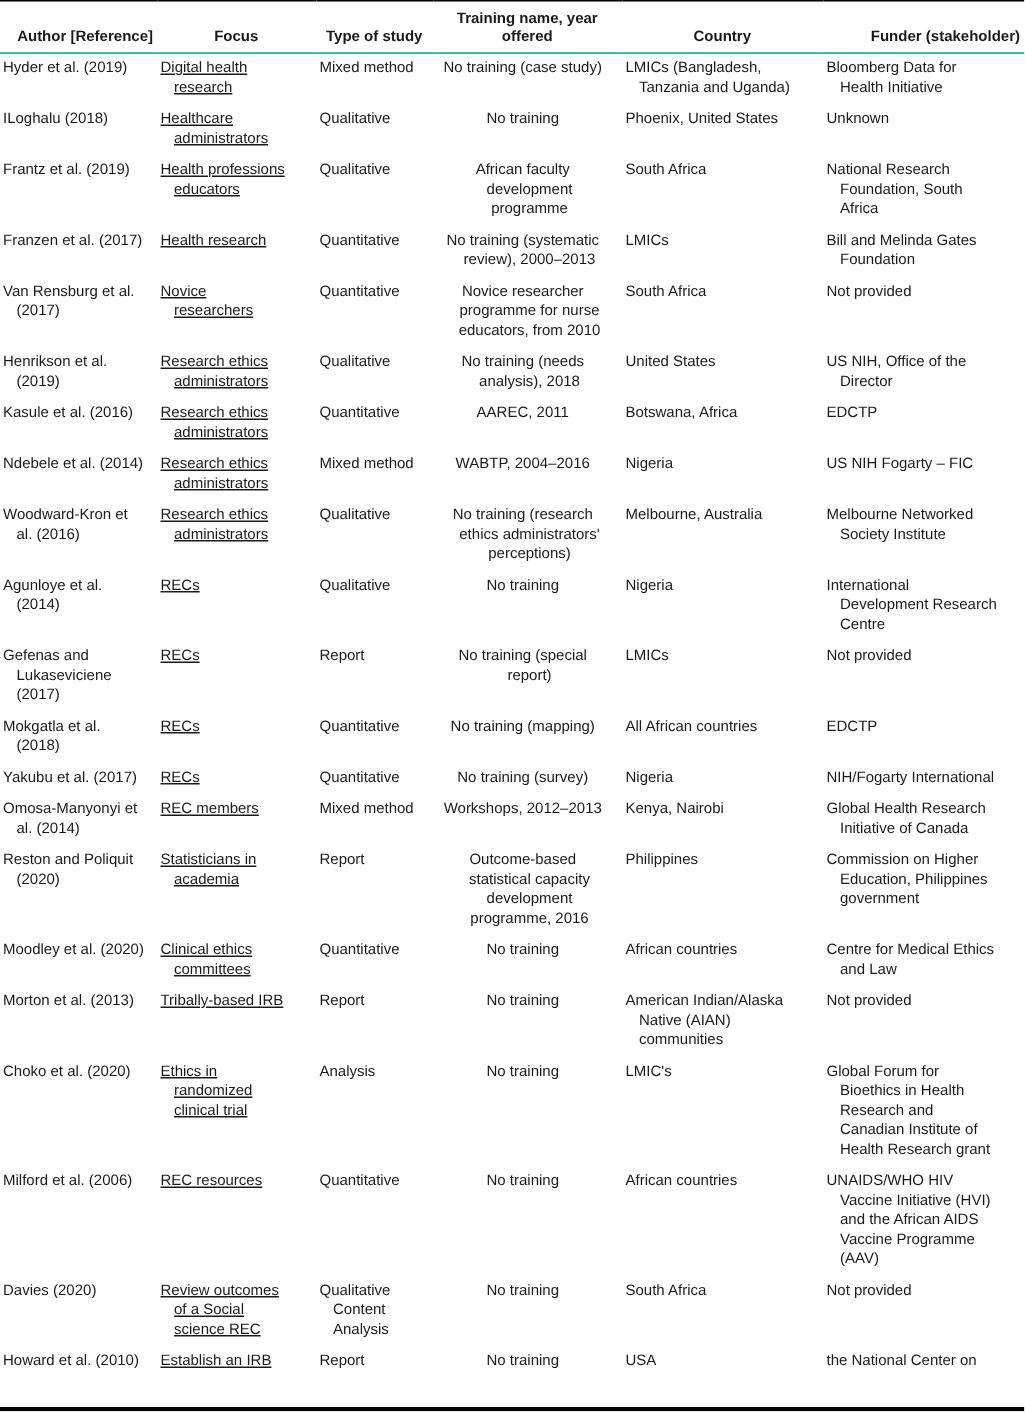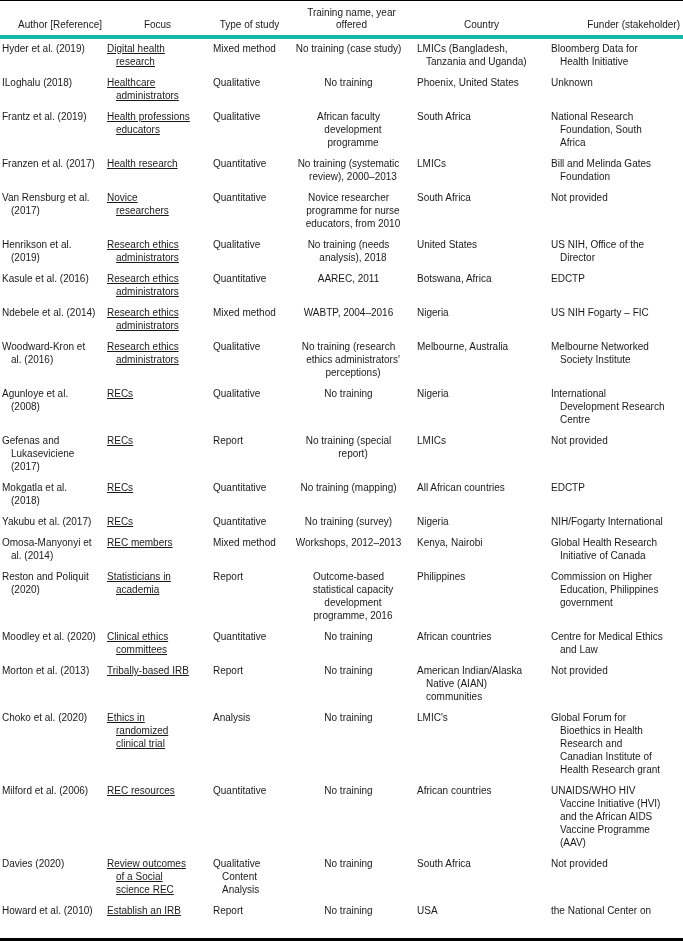--- a/index.html
+++ b/index.html
@@ -23,23 +23,23 @@
     border-top: 1px solid #000;
   }
   col.col-author   { width: 105px; }
   col.col-focus    { width: 106px; }
   col.col-type     { width: 78px;  }
   col.col-training { width: 126px; }
   col.col-country  { width: 134px; }
   col.col-funder   { width: 134px; }
 
   thead th {
-    border-bottom: 4px solid #14b8a6;
+    border-bottom: 1px solid #14b8a6;
     vertical-align: bottom;
-    font-weight: normal;
+    font-weight: bold;
     padding: 6px 3px 4px 2px;
     line-height: 12px;
   }
   .align-left   { text-align: right; }
   .align-center { text-align: center; }
 
   td.cell {
     vertical-align: top;
     padding: 3px 4px 5px 2px;
     line-height: 13px;
@@ -263,21 +263,21 @@
           </td>
           <td class="cell cell-country">
             <div class="cell-text">Melbourne, Australia</div>
           </td>
           <td class="cell cell-funder">
             <div class="cell-text">Melbourne Networked Society Institute</div>
           </td>
         </tr>
         <tr>
           <td class="cell cell-author">
-            <div class="cell-text">Agunloye et al. (2008)</div>
+            <div class="cell-text">Agunloye et al. (2014)</div>
           </td>
           <td class="cell cell-focus">
             <div class="cell-text">RECs</div>
           </td>
           <td class="cell cell-type">
             <div class="cell-text">Qualitative</div>
           </td>
           <td class="cell cell-training">
             <div class="cell-text">No training</div>
           </td>

